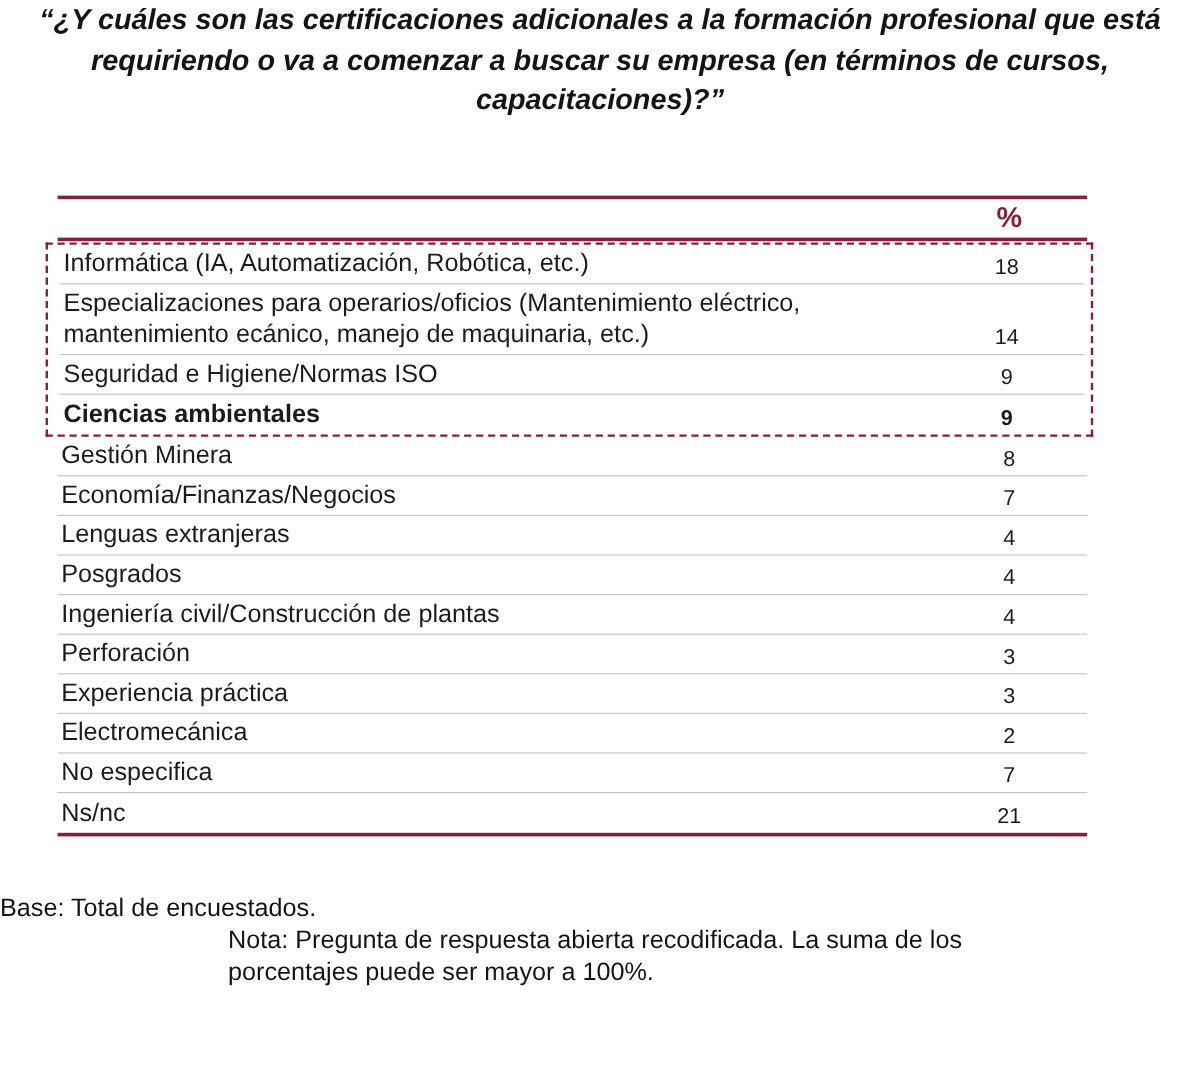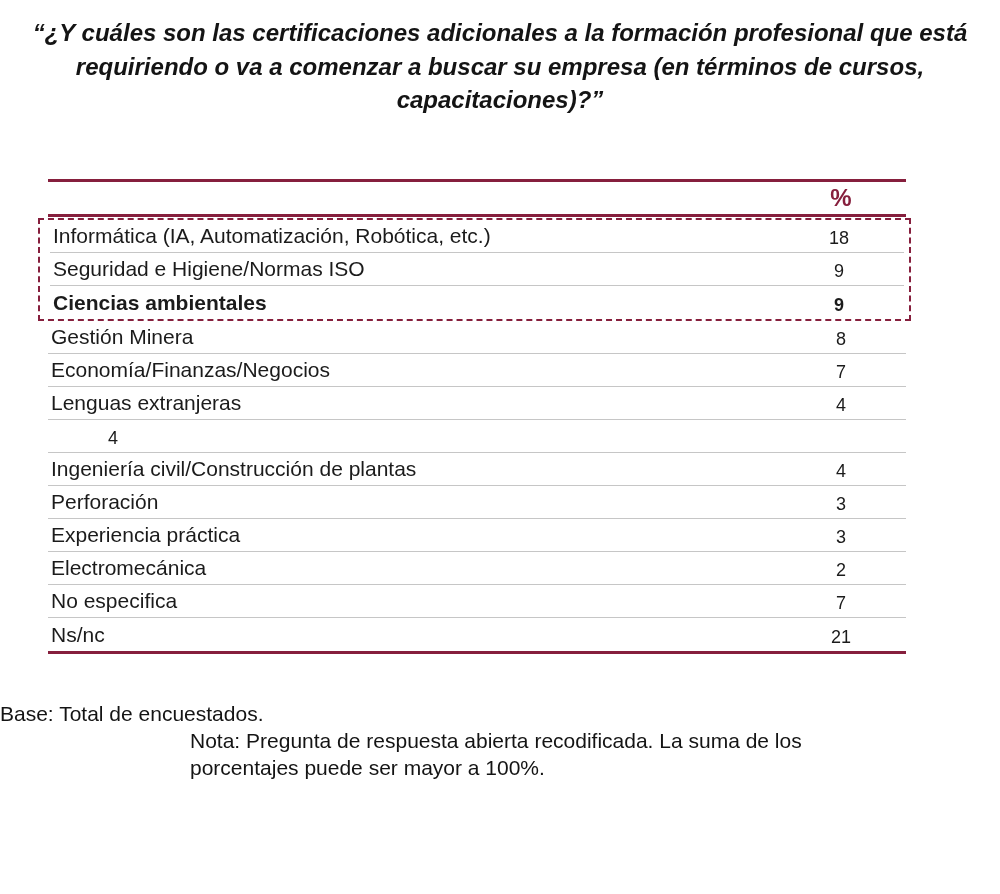--- a/index.html
+++ b/index.html
@@ -8,21 +8,21 @@
     --ink:#1b1b1b;
   }
   *{box-sizing:border-box;margin:0;padding:0;}
   html,body{background:#ffffff;}
   body{
     width:1000px;height:894px;
     font-family:"Liberation Sans",sans-serif;
     color:var(--ink);
     overflow:hidden;
   }
-  .page{width:1000px;height:894px;padding-top:16px;}
+  .page{width:1000px;height:894px;padding-top:0;}
 
   .title{
     font-style:italic;
     font-weight:bold;
     font-size:24px;
     line-height:1.4;
     text-align:center;
     width:960px;
     margin:0 auto;
     color:#141414;
@@ -93,20 +93,24 @@
       <div class="spacer"></div>
       <div class="pct-cell">%</div>
     </div>
 
     <div class="highlight-box">
       <div class="row">
         <div class="label">Informática (IA, Automatización, Robótica, etc.)</div>
         <div class="value">18</div>
       </div>
       <div class="row">
+        <div class="label">Especializaciones para operarios/oficios (Mantenimiento eléctrico, mantenimiento ecánico, manejo de maquinaria, etc.)</div>
+        <div class="value">14</div>
+      </div>
+      <div class="row">
         <div class="label">Seguridad e Higiene/Normas ISO</div>
         <div class="value">9</div>
       </div>
       <div class="row">
         <div class="label">Ciencias ambientales</div>
         <div class="value">9</div>
       </div>
     </div>
 
     <div class="tbody">
@@ -116,20 +120,21 @@
       </div>
       <div class="row">
         <div class="label">Economía/Finanzas/Negocios</div>
         <div class="value">7</div>
       </div>
       <div class="row">
         <div class="label">Lenguas extranjeras</div>
         <div class="value">4</div>
       </div>
       <div class="row">
+        <div class="label">Posgrados</div>
         <div class="value">4</div>
       </div>
       <div class="row">
         <div class="label">Ingeniería civil/Construcción de plantas</div>
         <div class="value">4</div>
       </div>
       <div class="row">
         <div class="label">Perforación</div>
         <div class="value">3</div>
       </div>

